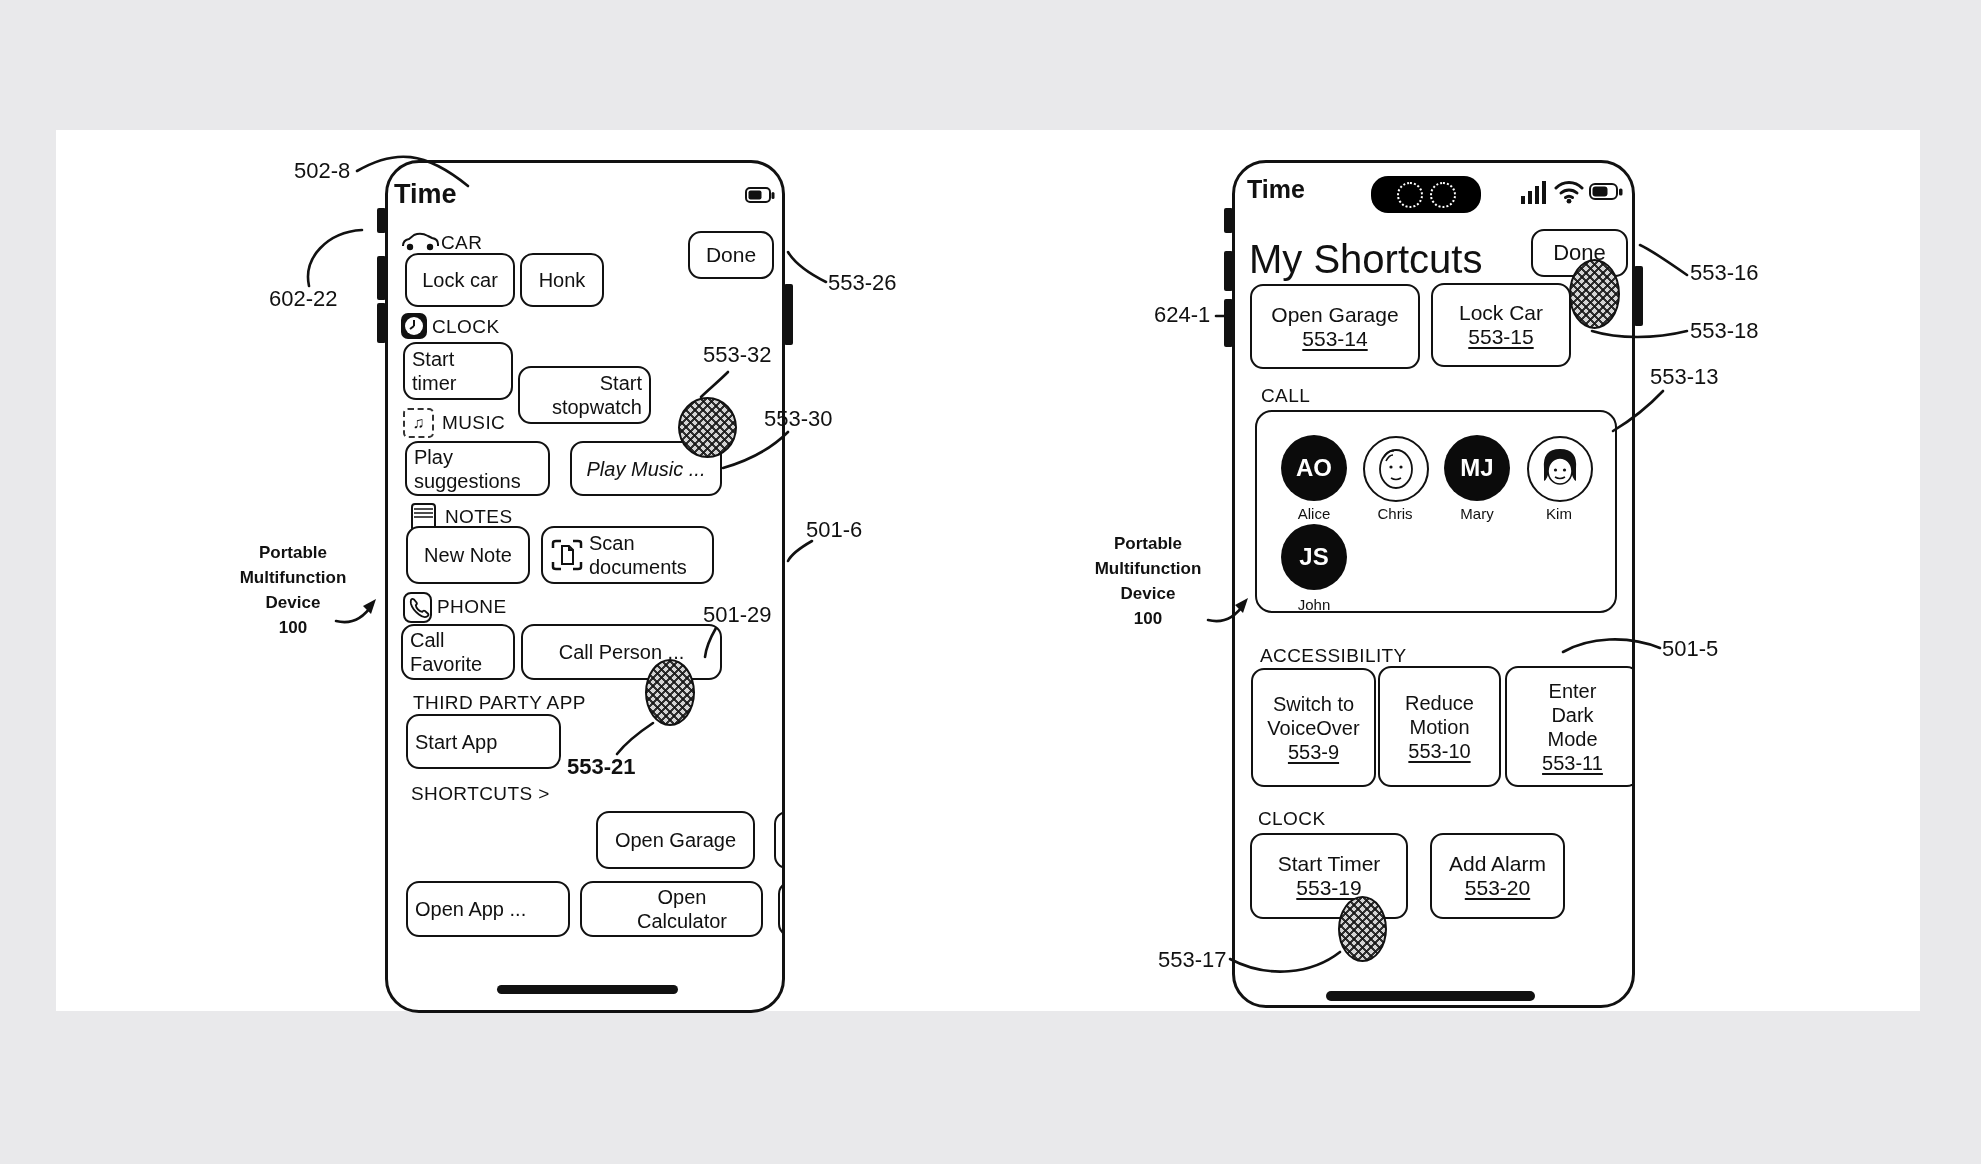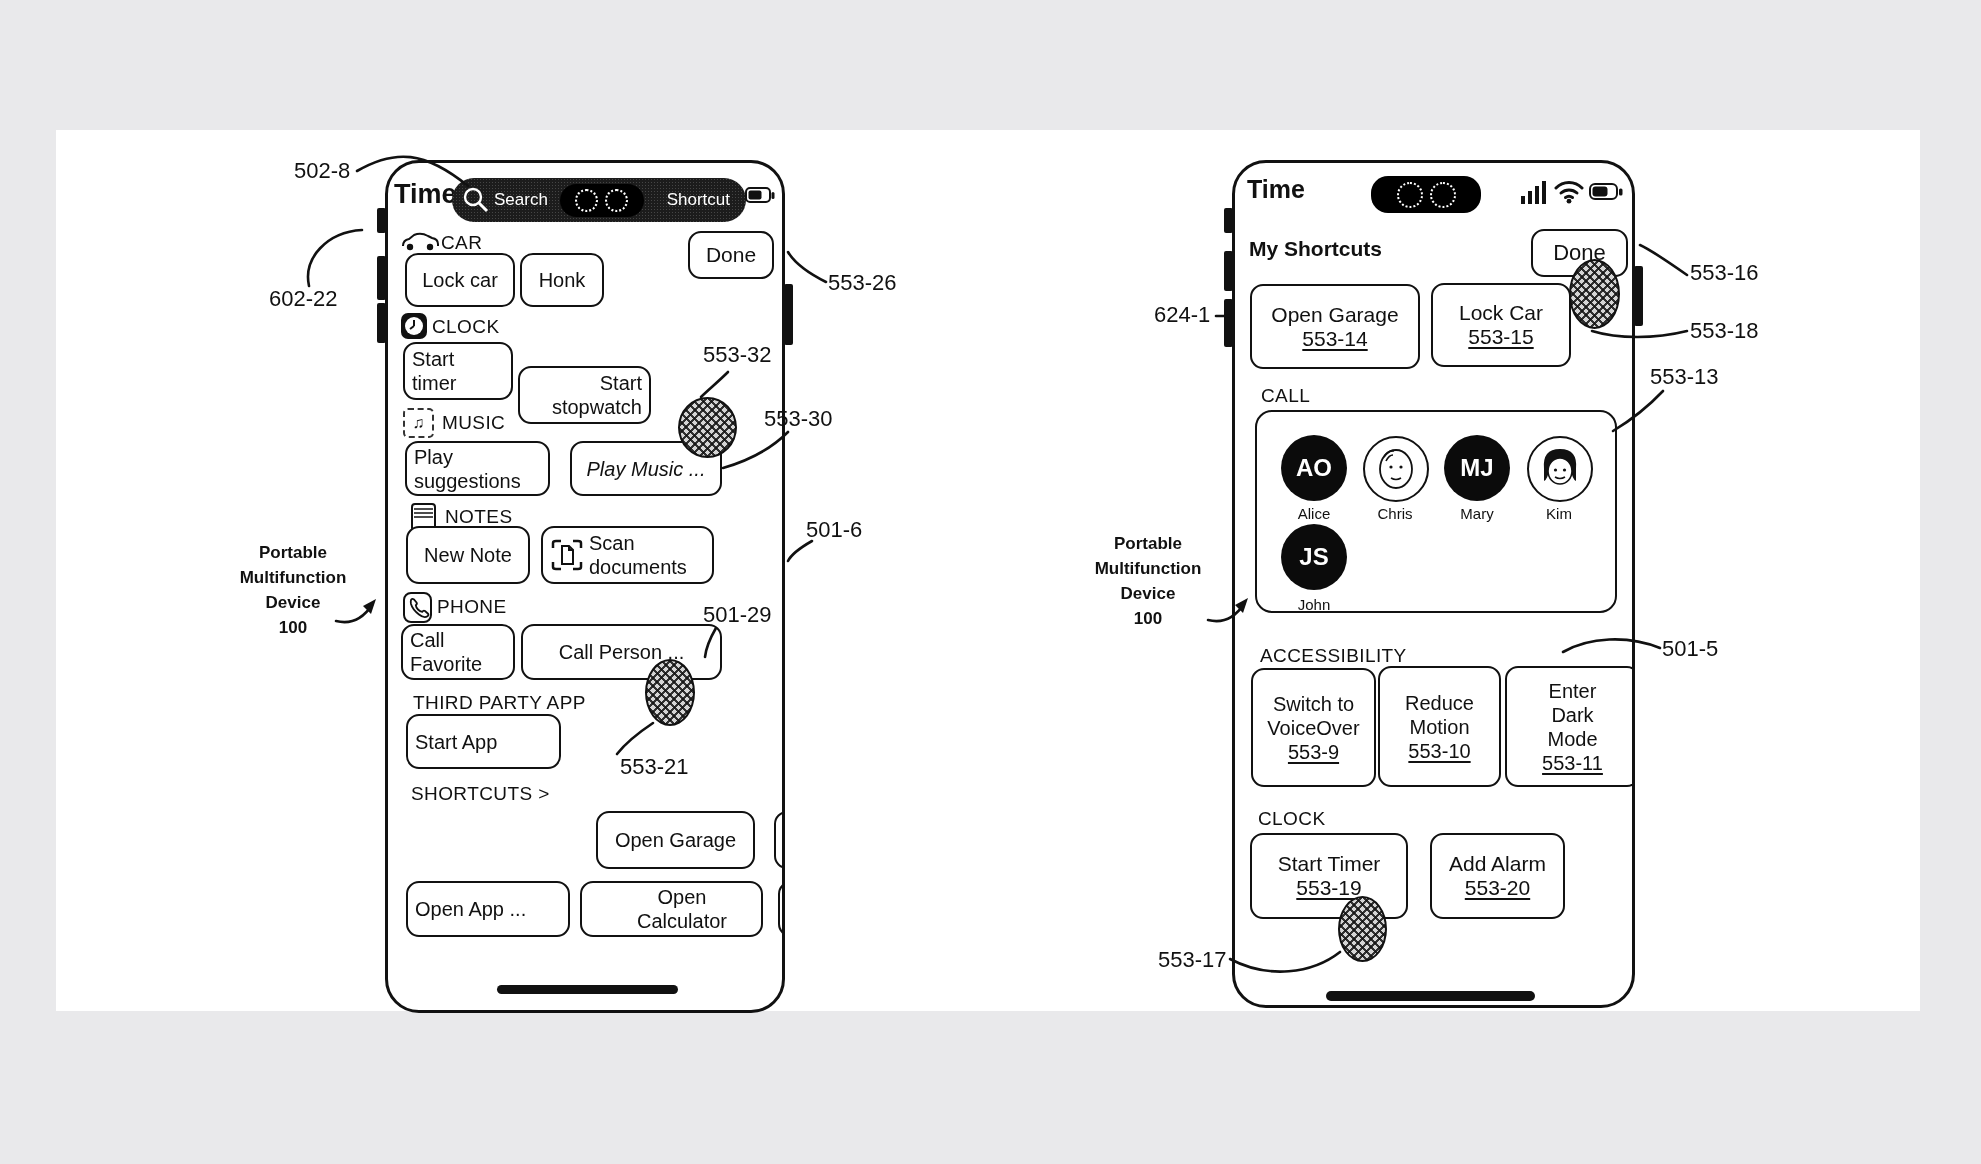--- a/index.html
+++ b/index.html
@@ -49,34 +49,20 @@
   <div class="phone" style="left:385px;top:160px;width:400px;height:853px;">
 
     <div class="sidetab" style="left:-11px;top:45px;height:25px;"></div>
     <div class="sidetab" style="left:-11px;top:93px;height:44px;"></div>
     <div class="sidetab" style="left:-11px;top:140px;height:40px;"></div>
     <div class="sidetab" style="right:-11px;top:121px;height:61px;"></div>
 
     <div class="screen">
       <div class="abs" style="left:6px;top:16px;font-size:27px;font-weight:bold;">Time</div>
 
-      <div class="searchpill" style="left:64px;top:15px;width:294px;height:44px;">
-        <span class="iconbox" style="position:static;margin-left:10px;">
-          <svg width="28" height="28" viewBox="0 0 28 28">
-              <circle cx="11" cy="11" r="8" fill="none" stroke="#fff" stroke-width="2.4"></circle>
-              <line x1="17" y1="17" x2="25" y2="25" stroke="#fff" stroke-width="3"></line>
-            </svg>
-        </span>
-        <span style="margin-left:4px;">Search</span>
-        <span class="island" style="width:84px;height:33px;margin-left:12px;">
-          <span class="dotcircle" style="width:23px;height:23px;"></span>
-          <span class="dotcircle" style="width:23px;height:23px;"></span>
-        </span>
-        <span style="margin-left:auto;margin-right:16px;">Shortcut</span>
-      </div>
       <span class="iconbox" style="left:357px;top:24px;">
         <svg width="30" height="17" viewBox="0 0 30 17">
             <rect x="1" y="1" width="24" height="14" rx="4" fill="none" stroke="#111" stroke-width="2"></rect>
             <rect x="3.5" y="3.5" width="13" height="9" rx="2" fill="#111"></rect>
             <rect x="26.5" y="5" width="3" height="7" rx="1.5" fill="#111"></rect>
           </svg>
       </span>
 
       <button class="btn" style="left:300px;top:68px;width:86px;height:48px;font-size:21px;">Done</button>
 
@@ -188,21 +174,21 @@
           </svg>
       </span>
       <span class="iconbox" style="left:354px;top:20px;">
         <svg width="34" height="18" viewBox="0 0 34 18">
             <rect x="1" y="1" width="27" height="15" rx="5" fill="none" stroke="#111" stroke-width="2"></rect>
             <rect x="3.5" y="3.5" width="15" height="10" rx="3" fill="#111"></rect>
             <rect x="30" y="5.5" width="3.5" height="7" rx="1.5" fill="#111"></rect>
           </svg>
       </span>
 
-      <div class="abs" style="left:14px;top:74px;font-size:21px;font-weight:bold;text-align:center;">My Shortcuts</div>
+      <div class="abs" style="left:14px;top:74px;font-size:40px;font-weight:normal;text-align:center;">My Shortcuts</div>
       <button class="btn" style="left:296px;top:66px;width:97px;height:48px;font-size:22px;">Done</button>
 
       <button class="btn" style="left:15px;top:121px;width:170px;height:85px;flex-direction:column;font-size:21px;">
         <span>Open Garage</span>
         <span class="u">553-14</span>
       </button>
       <button class="btn" style="left:196px;top:120px;width:140px;height:84px;flex-direction:column;font-size:21px;">
         <span>Lock Car</span>
         <span class="u">553-15</span>
       </button>
@@ -274,21 +260,21 @@
     </div>
   </div>
 
   <div class="callout" style="left:294px;top:158px;">502-8</div>
   <div class="callout" style="left:269px;top:286px;">602-22</div>
   <div class="callout" style="left:828px;top:270px;">553-26</div>
   <div class="callout" style="left:703px;top:342px;">553-32</div>
   <div class="callout" style="left:764px;top:406px;">553-30</div>
   <div class="callout" style="left:806px;top:517px;">501-6</div>
   <div class="callout" style="left:703px;top:602px;">501-29</div>
-  <div class="callout" style="left:620px;top:754px;">553-21</div>
+  <div class="callout" style="left:567px;top:754px;font-weight:bold;">553-21</div>
 
   <div class="devlabel" style="left:228px;top:540px;width:130px;">
     <div>Portable</div>
     <div>Multifunction</div>
     <div>Device</div>
     <div>100</div>
   </div>
 
   <div class="callout" style="left:1154px;top:302px;">624-1</div>
   <div class="callout" style="left:1690px;top:260px;">553-16</div>

